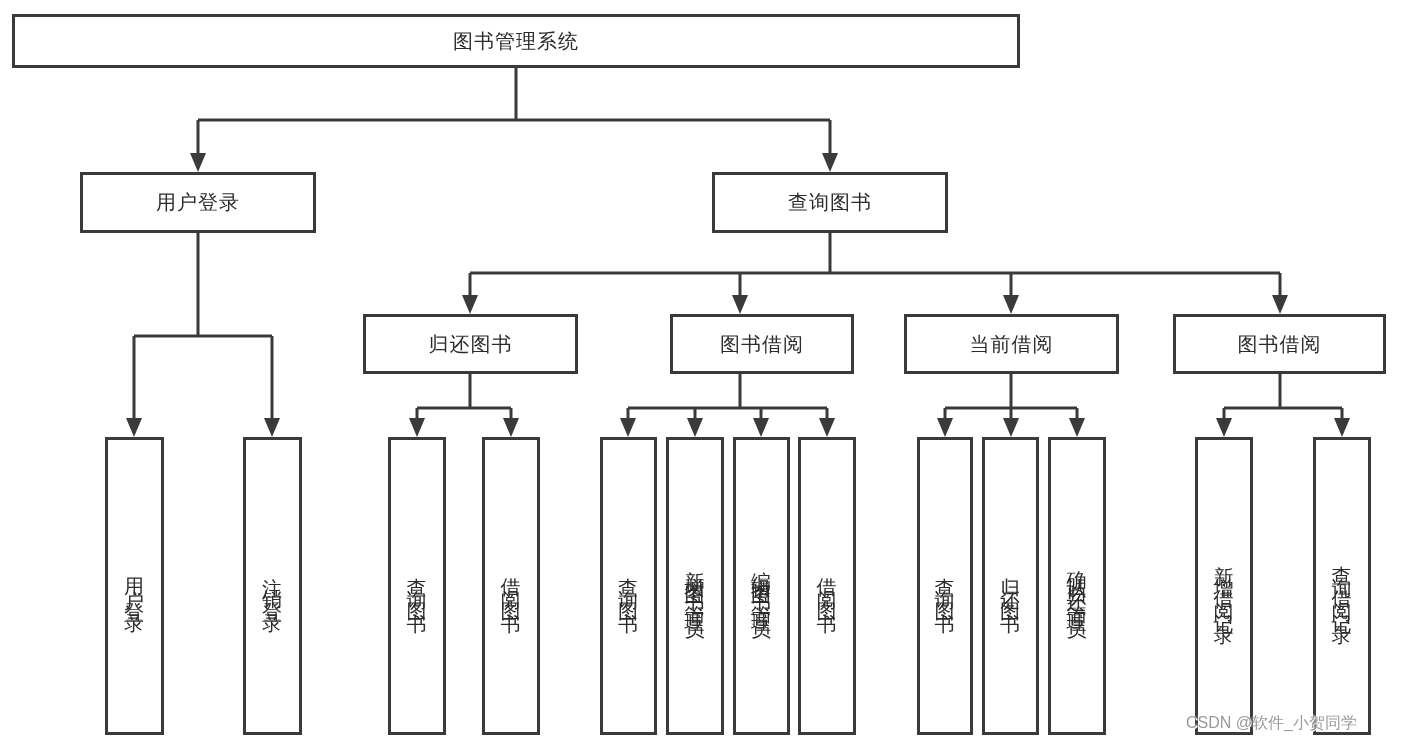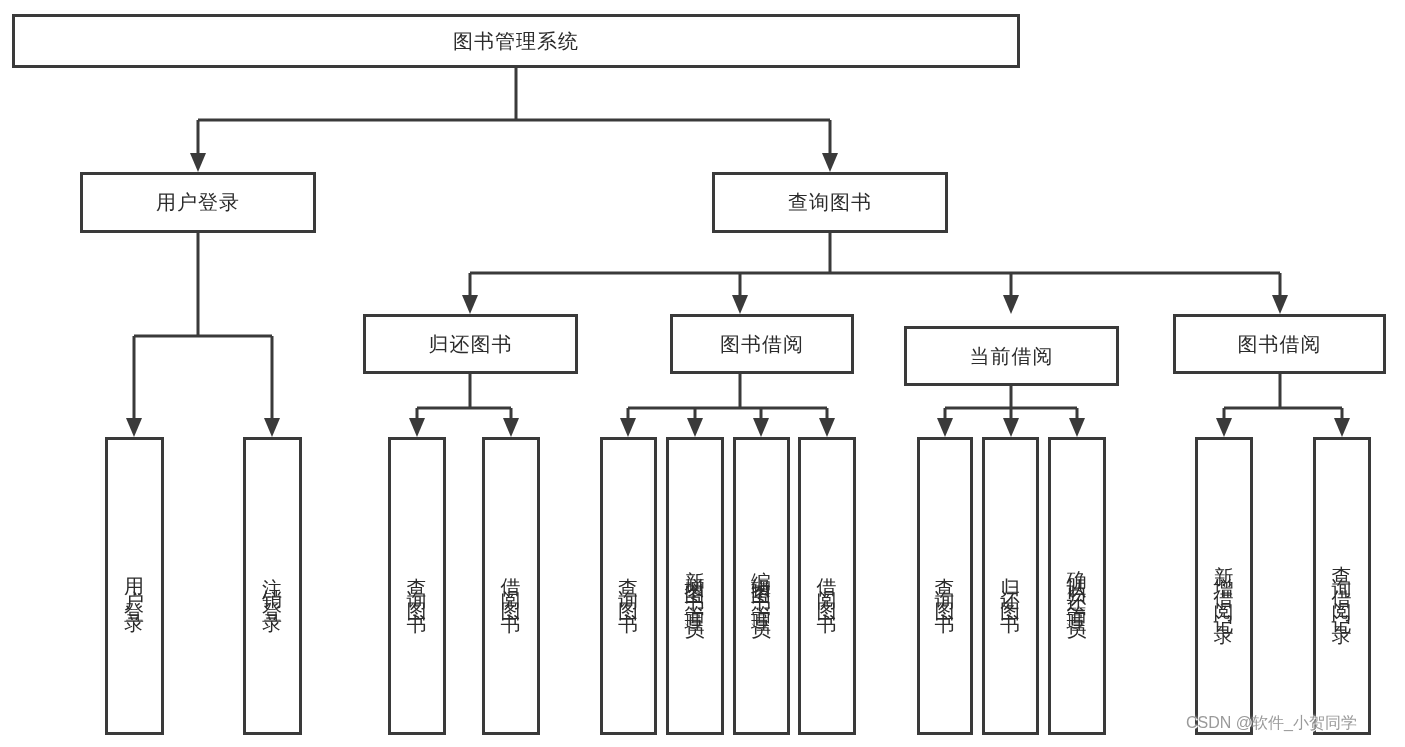--- a/index.html
+++ b/index.html
@@ -59,21 +59,21 @@
   }
   .vbox .vlbl.long {
     letter-spacing: 7px;
   }
   
   #n-root        { left: 12px;   top: 14px;  width: 1008px; height: 54px; }
   #n-user-login  { left: 80px;   top: 172px; width: 236px;  height: 61px; }
   #n-book-mgmt   { left: 712px;  top: 172px; width: 236px;  height: 61px; }
   #n-new-rec     { left: 363px;  top: 314px; width: 215px;  height: 60px; }
   #n-borrow      { left: 670px;  top: 314px; width: 184px;  height: 60px; }
-  #n-current     { left: 904px;  top: 314px; width: 215px;  height: 60px; margin-top: 12px; }
+  #n-current     { left: 904px;  top: 314px; width: 215px;  height: 60px; }
   #n-records     { left: 1173px; top: 314px; width: 213px;  height: 60px; }
   #l-login       { left: 105px;  width: 59px; }
   #l-logout      { left: 243px;  width: 59px; }
   #l-nr-query    { left: 388px;  width: 58px; }
   #l-nr-borrow   { left: 482px;  width: 58px; }
   #l-bw-query    { left: 600px;  width: 57px; }
   #l-bw-add      { left: 666px;  width: 58px; }
   #l-bw-edit     { left: 733px;  width: 57px; }
   #l-bw-borrow   { left: 798px;  width: 58px; }
   #l-cu-query    { left: 917px;  width: 56px; }

